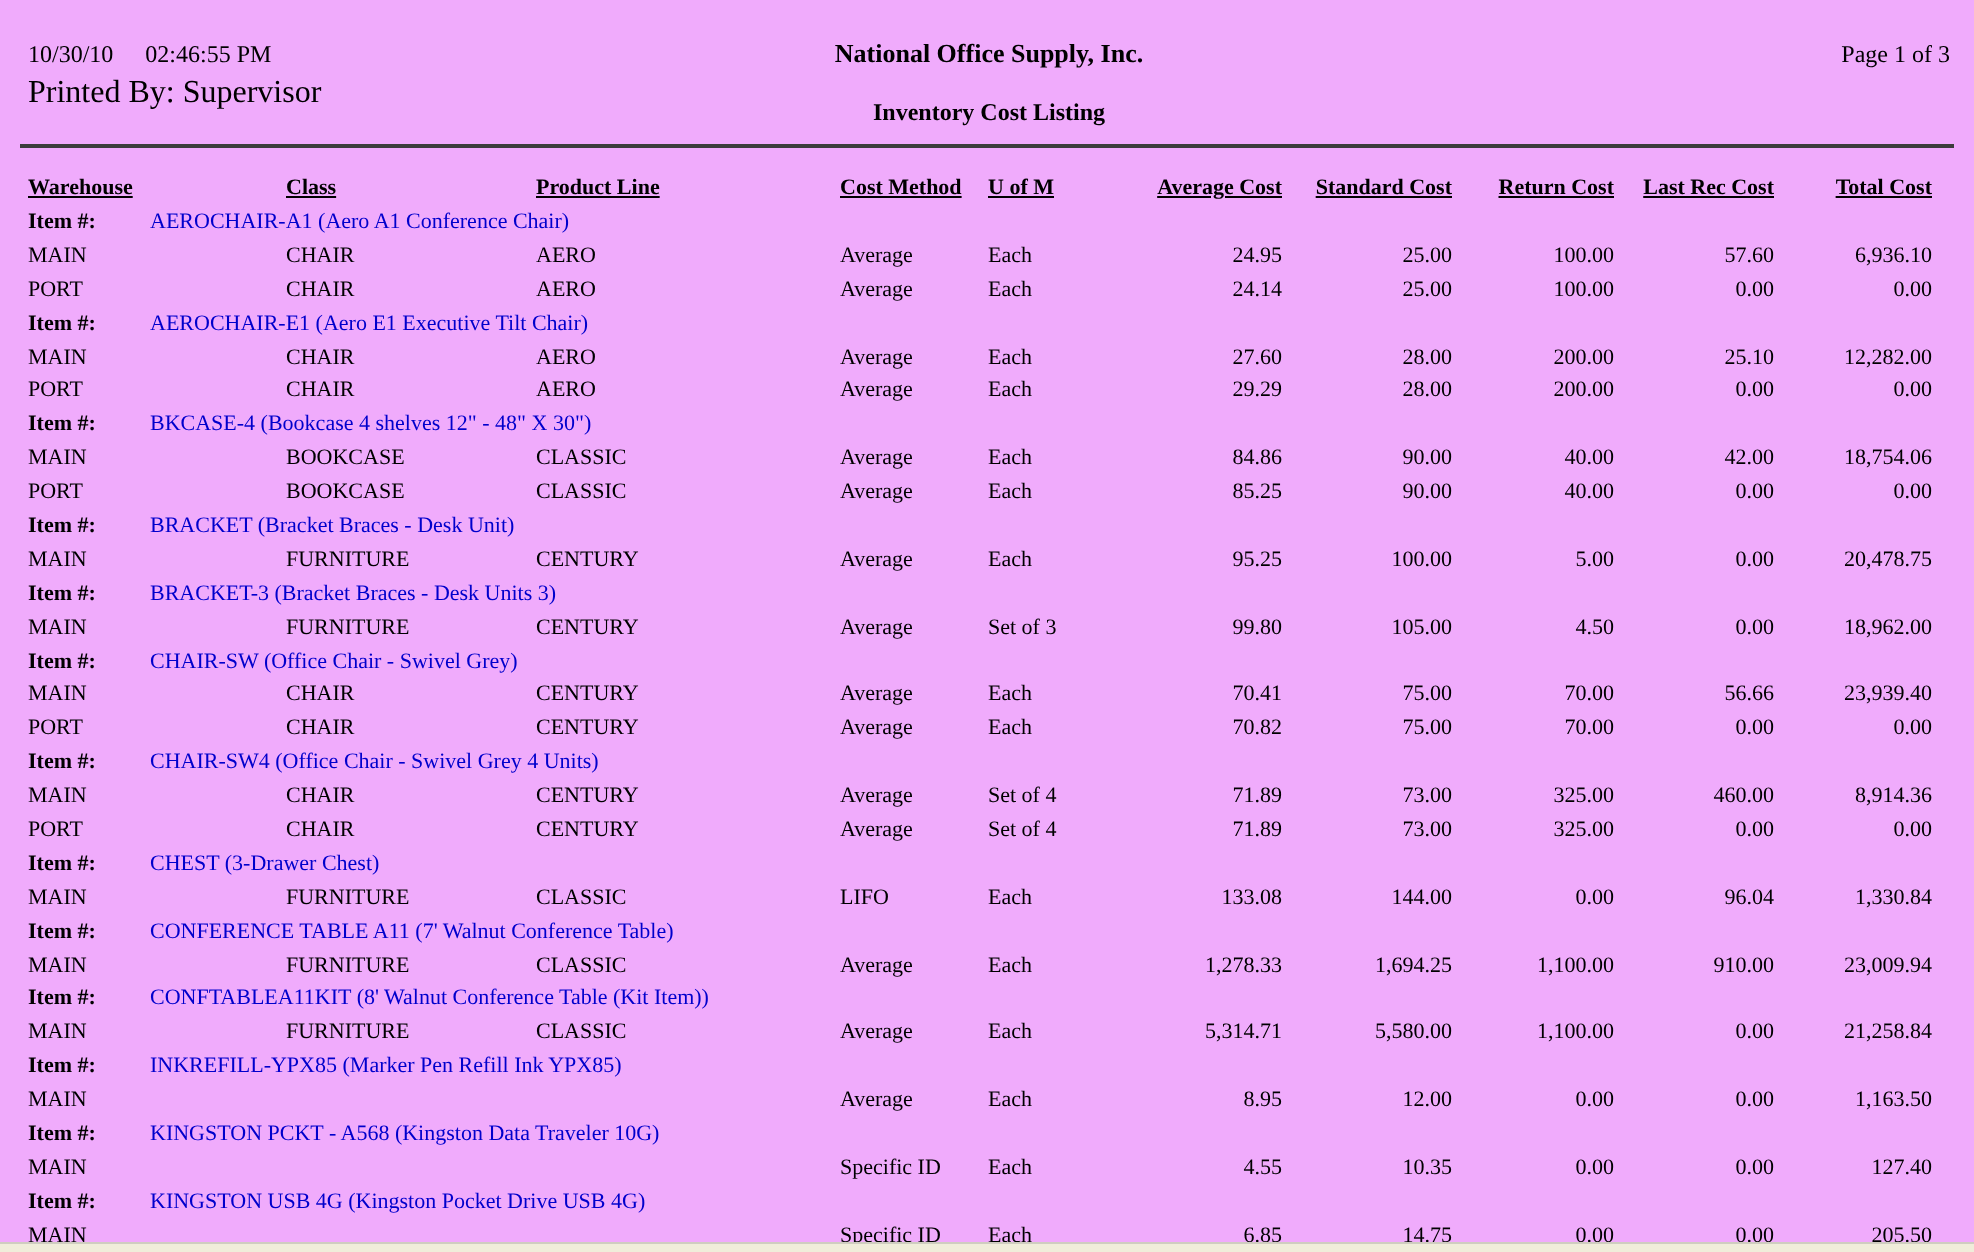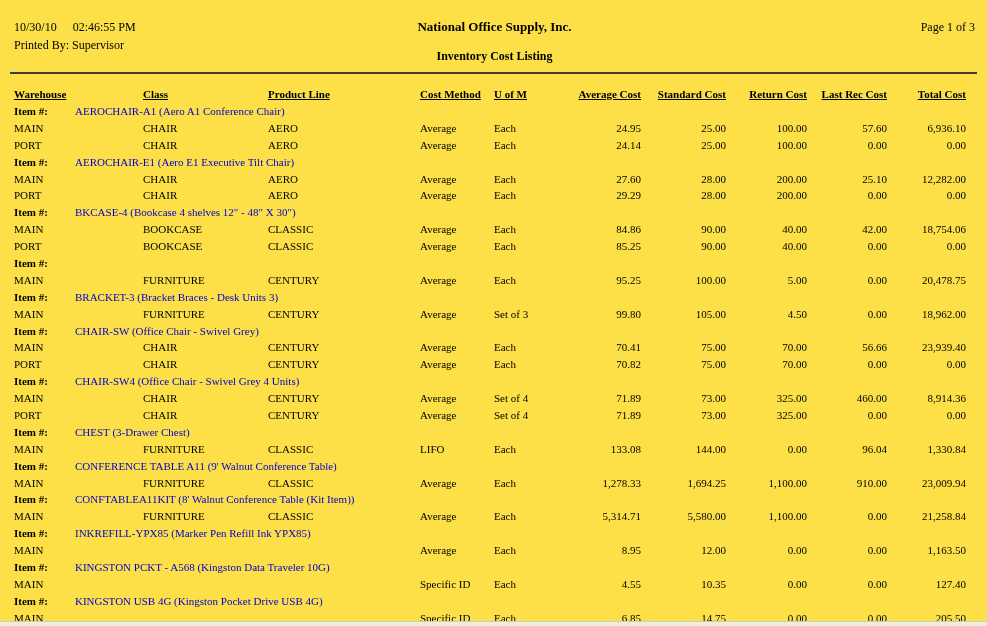--- a/index.html
+++ b/index.html
@@ -3,36 +3,36 @@
 <meta charset="utf-8">
 <style>
   * { box-sizing: border-box; margin: 0; padding: 0; }
   html, body { background: #ffffff; }
   body {
     width: 987px; height: 626px;
     font-family: "Liberation Serif", serif;
     color: #000;
     overflow: hidden;
   }
-  .page { position: relative; width: 987px; height: 626px; background: #fde047; }
+  .page { position: relative; width: 987px; height: 626px; background: #f0abfc; }
 
   
   .rpt-header {
     display: grid;
     grid-template-columns: 1fr auto 1fr;
     padding: 19px 12px 0 14px;
     align-items: baseline;
   }
   .hdr-left { text-align: left; }
   .hdr-center { text-align: center; }
   .hdr-right { text-align: right; }
   .hdr-line1 { font-size: 12px; }
   .datetime span.time { margin-left: 16px; }
   .company { font-weight: bold; font-size: 13px; text-align: center; }
-  .printedby { font-size: 12px; margin-top: 3px; }
+  .printedby { font-size: 16px; margin-top: 3px; }
   .rpt-title { font-weight: bold; font-size: 12px; margin-top: 14px; }
   .pageno { font-size: 12px; }
 
   .divider {
     margin: 8px 10px 0 10px;
     border-top: 2px solid #3c3c3c;
   }
 
   
   .tbl { padding: 11px 21px 0 14px; }
@@ -180,20 +180,21 @@
           <div class="cell">Average</div>
           <div class="cell">Each</div>
           <div class="cell num">85.25</div>
           <div class="cell num">90.00</div>
           <div class="cell num">40.00</div>
           <div class="cell num">0.00</div>
           <div class="cell num">0.00</div>
         </div>
         <div class="item-row">
           <div class="item-label">Item #:</div>
+          <div class="item-name">BRACKET (Bracket Braces - Desk Unit)</div>
         </div>
         <div class="grid-row">
           <div class="cell">MAIN</div>
           <div class="cell">FURNITURE</div>
           <div class="cell">CENTURY</div>
           <div class="cell">Average</div>
           <div class="cell">Each</div>
           <div class="cell num">95.25</div>
           <div class="cell num">100.00</div>
           <div class="cell num">5.00</div>
@@ -283,21 +284,21 @@
           <div class="cell">LIFO</div>
           <div class="cell">Each</div>
           <div class="cell num">133.08</div>
           <div class="cell num">144.00</div>
           <div class="cell num">0.00</div>
           <div class="cell num">96.04</div>
           <div class="cell num">1,330.84</div>
         </div>
         <div class="item-row">
           <div class="item-label">Item #:</div>
-          <div class="item-name">CONFERENCE TABLE A11 (9' Walnut Conference Table)</div>
+          <div class="item-name">CONFERENCE TABLE A11 (7' Walnut Conference Table)</div>
         </div>
         <div class="grid-row">
           <div class="cell">MAIN</div>
           <div class="cell">FURNITURE</div>
           <div class="cell">CLASSIC</div>
           <div class="cell">Average</div>
           <div class="cell">Each</div>
           <div class="cell num">1,278.33</div>
           <div class="cell num">1,694.25</div>
           <div class="cell num">1,100.00</div>

